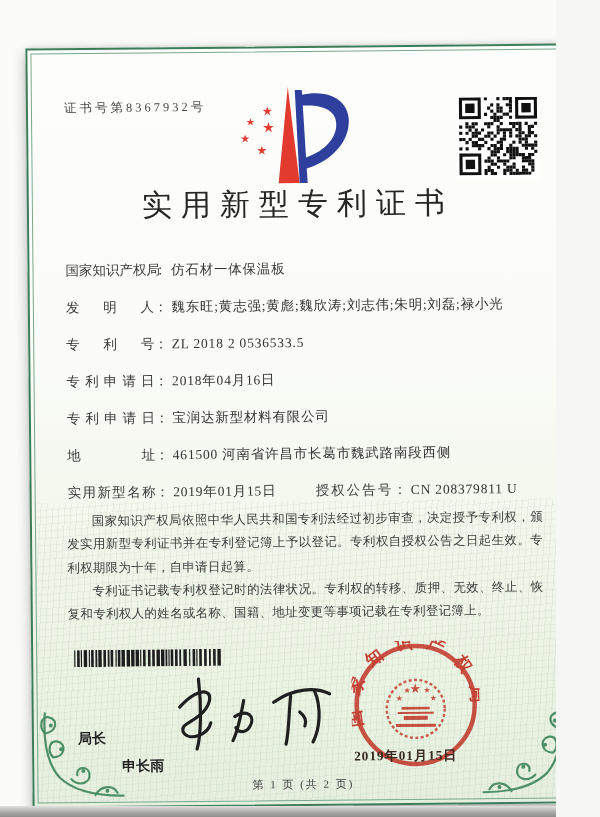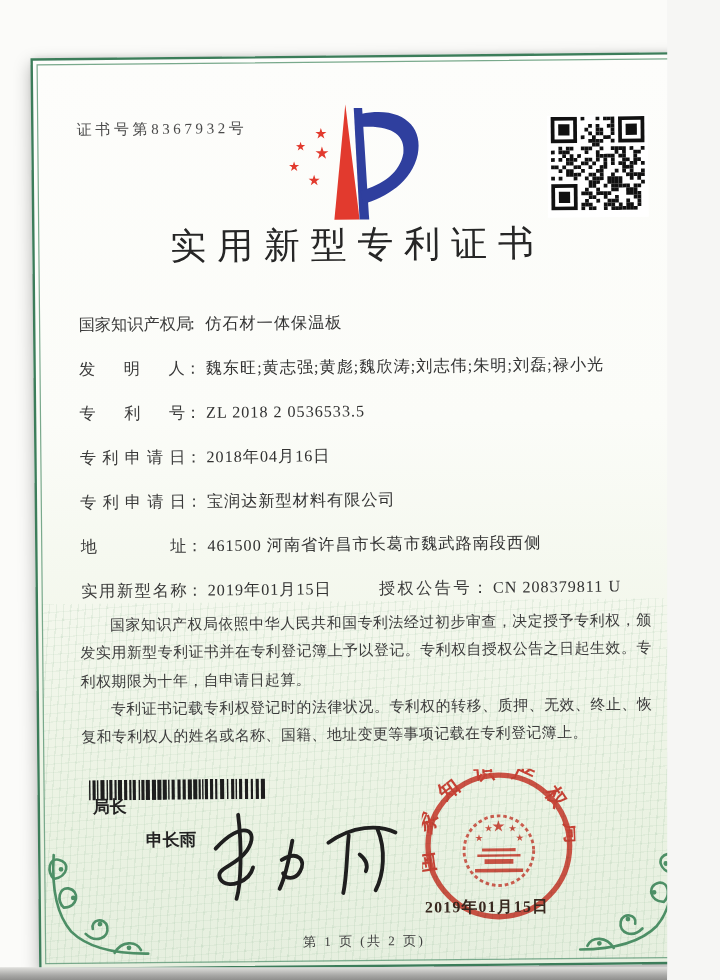--- a/index.html
+++ b/index.html
@@ -25,21 +25,21 @@
   .frow{margin:0 0 16px 0;line-height:21px;white-space:nowrap;}
   .flabel{display:inline-block;width:88px;text-align:justify;text-align-last:justify;vertical-align:top;}
   .fcolon{display:inline-block;margin-right:4px;}
   .fvalue{letter-spacing:0.8px;color:#333;}
   .fpair2{margin-left:36px;}
   .fpair2 .flabel{width:auto;letter-spacing:2px;font-family:Liberation Serif, serif;}
   .body-text{position:absolute;left:35px;right:27px;top:460px;font-size:12.4px;
     line-height:1.88;color:#3c3c3c;text-align:justify;}
   .body-text p{margin:0;text-indent:2em;letter-spacing:0.4px;}
   .barcode{position:absolute;left:40px;top:600px;}
-  .director{position:absolute;left:44px;top:614px;font-size:14px;color:#222;
+  .director{position:absolute;left:44px;top:680px;font-size:14px;color:#222;
     font-family:"Liberation Sans","DejaVu Sans",sans-serif;font-weight:600;}
   .director .dname{margin-top:10px;padding-left:44px;}
   .signature{position:absolute;left:122px;top:626px;}
   .seal{position:absolute;left:318px;top:594px;opacity:.93;mix-blend-mode:multiply;}
   .seal-date{position:absolute;left:320px;top:700px;width:160px;font-size:13.2px;
     letter-spacing:1px;color:#38281f;font-weight:600;z-index:5;}
   .footer{position:absolute;left:0;bottom:12px;width:100%;text-align:center;
     font-size:11px;letter-spacing:2px;color:#3f3f3f;}
   .orn{position:absolute;z-index:2;}
   .orn-bl{left:3px;bottom:3px;}

